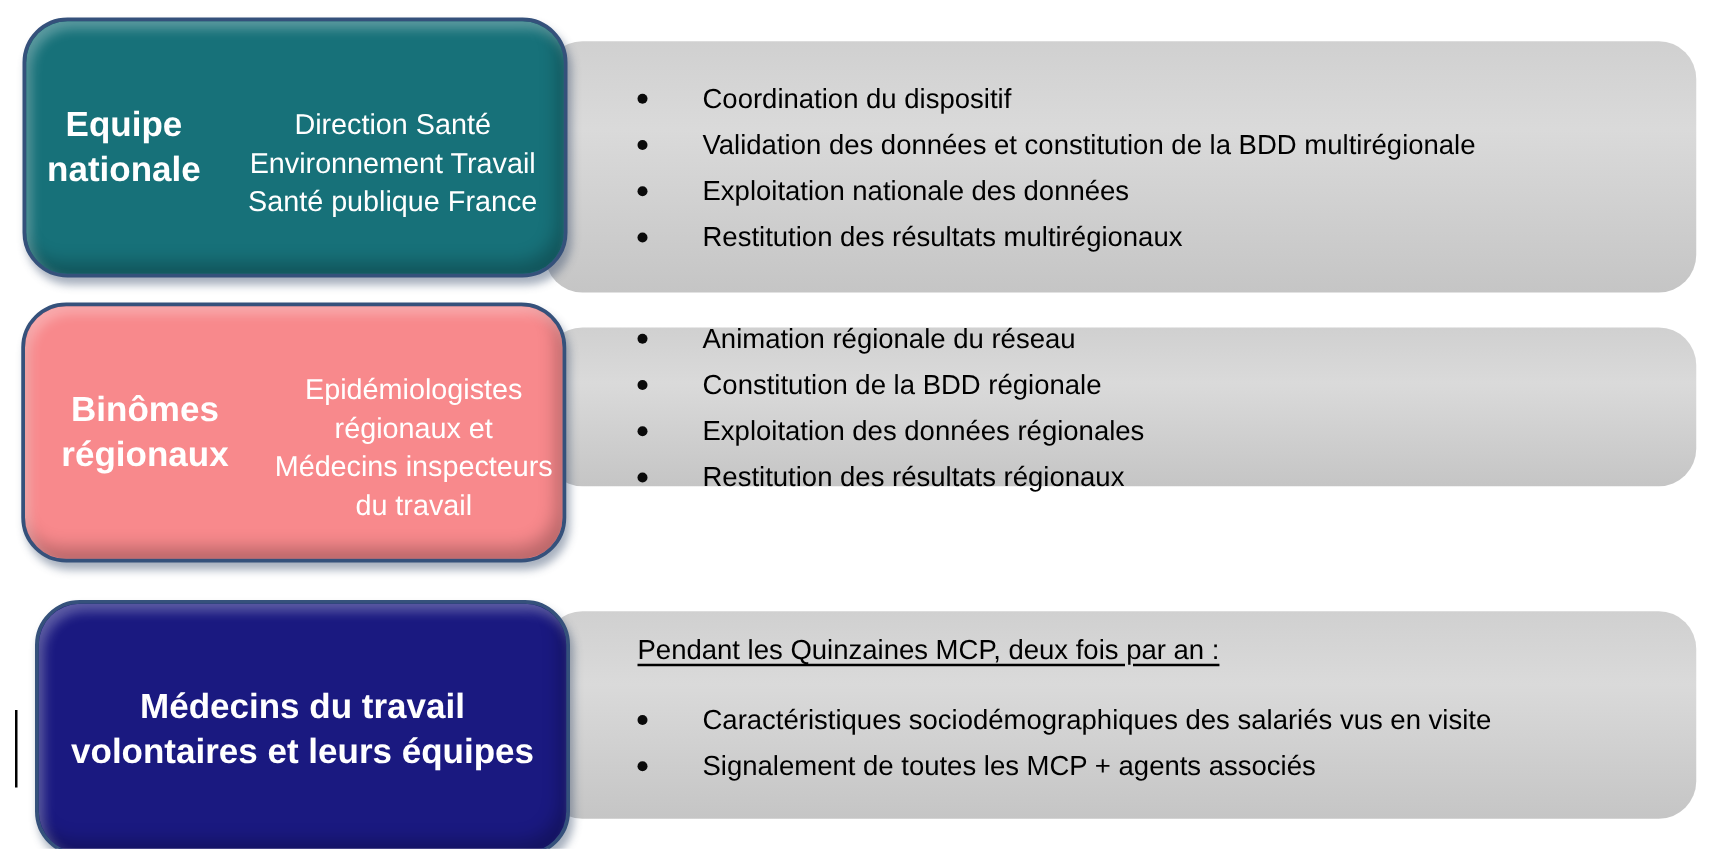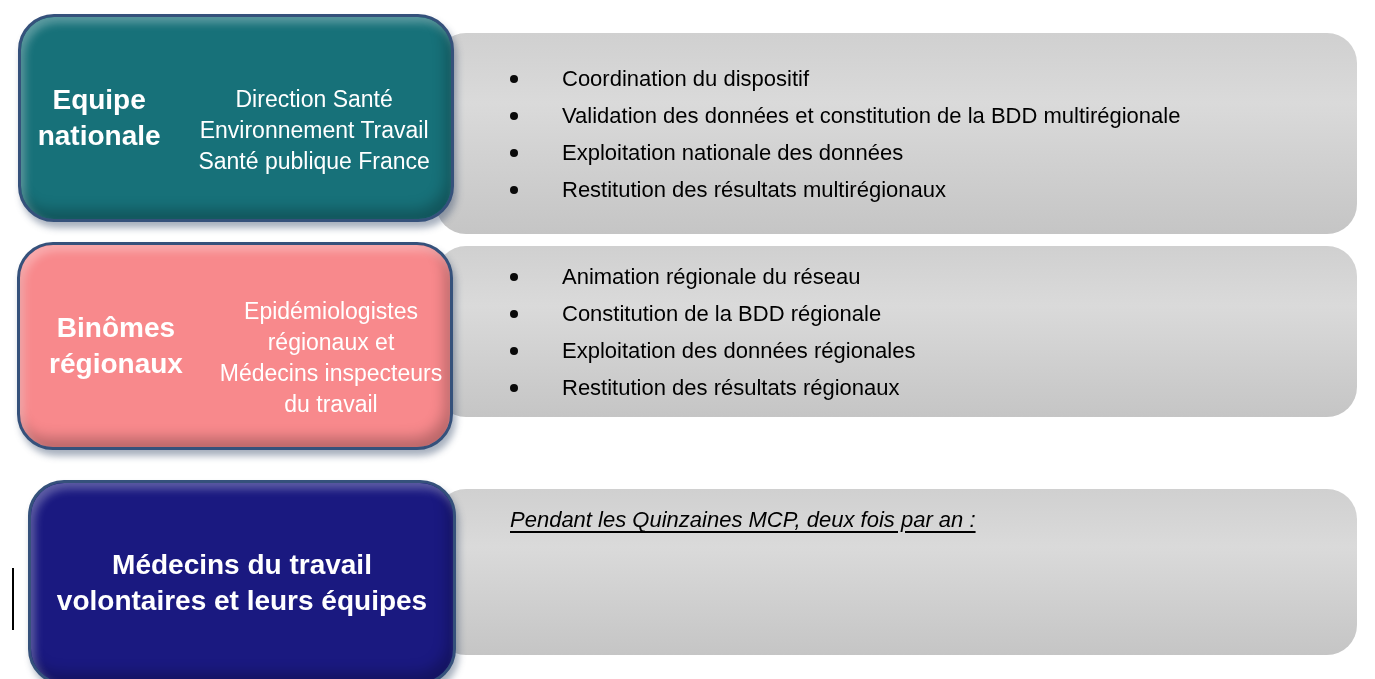--- a/index.html
+++ b/index.html
@@ -17,21 +17,21 @@
     position: absolute;
     left: 436px;
     width: 921px;
     background: linear-gradient(180deg, #d0d0d0 0%, #dadada 35%, #c5c5c5 100%);
     border-radius: 30px;
     display: flex;
     flex-direction: column;
     justify-content: center;
   }
   .panel-1 { top: 33px;  height: 201px; }
-  .panel-2 { top: 246px; height: 171px; }
+  .panel-2 { top: 262px; height: 127px; }
   .panel-3 { top: 489px; height: 166px; justify-content: flex-start; padding-top: 10px; }
 
   .bullets { list-style: none; margin: 0; padding: 0; }
   .bullets li {
     position: relative;
     padding-left: 126px;
     padding-right: 20px;
     font-size: 22px;
     line-height: 37px;
     color: #000000;
@@ -44,21 +44,20 @@
     border-radius: 50%;
   }
   .panel-header {
     margin: 6px 0 22px 74px;
     font-size: 22px;
     line-height: 30px;
     color: #000000;
     text-decoration: underline;
     text-underline-offset: 4px;
     align-self: flex-start;
-    font-style: italic;
   }
 
   
   .box {
     position: absolute;
     border: 3px solid #35517b;
     border-radius: 36px;
     color: #ffffff;
     display: flex;
     align-items: center;
@@ -128,20 +127,24 @@
     <div>Binômes régionaux</div>
   </div>
   <div class="box-subtitle">
     <div>Epidémiologistes régionaux et</div>
     <div>Médecins inspecteurs du travail</div>
   </div>
 </div>
 
 <div class="panel panel-3">
   <div class="panel-header">Pendant les Quinzaines MCP, deux fois par an :</div>
+  <ul class="bullets">
+    <li><span class="dot"></span><span>Caractéristiques sociodémographiques des salariés vus en visite</span></li>
+    <li><span class="dot"></span><span>Signalement de toutes les MCP + agents associés</span></li>
+  </ul>
 </div>
 
 <div class="box box-navy">
   <div class="box-title">
     <div>Médecins du travail</div>
     <div>volontaires et leurs équipes</div>
   </div>
 </div>
 
 <div class="stray-mark"></div>

